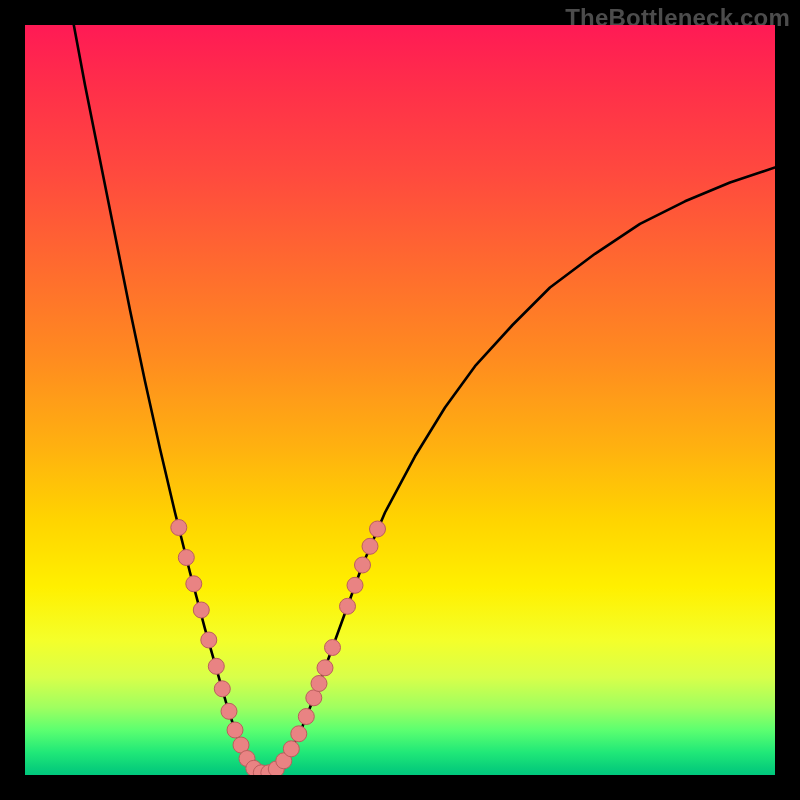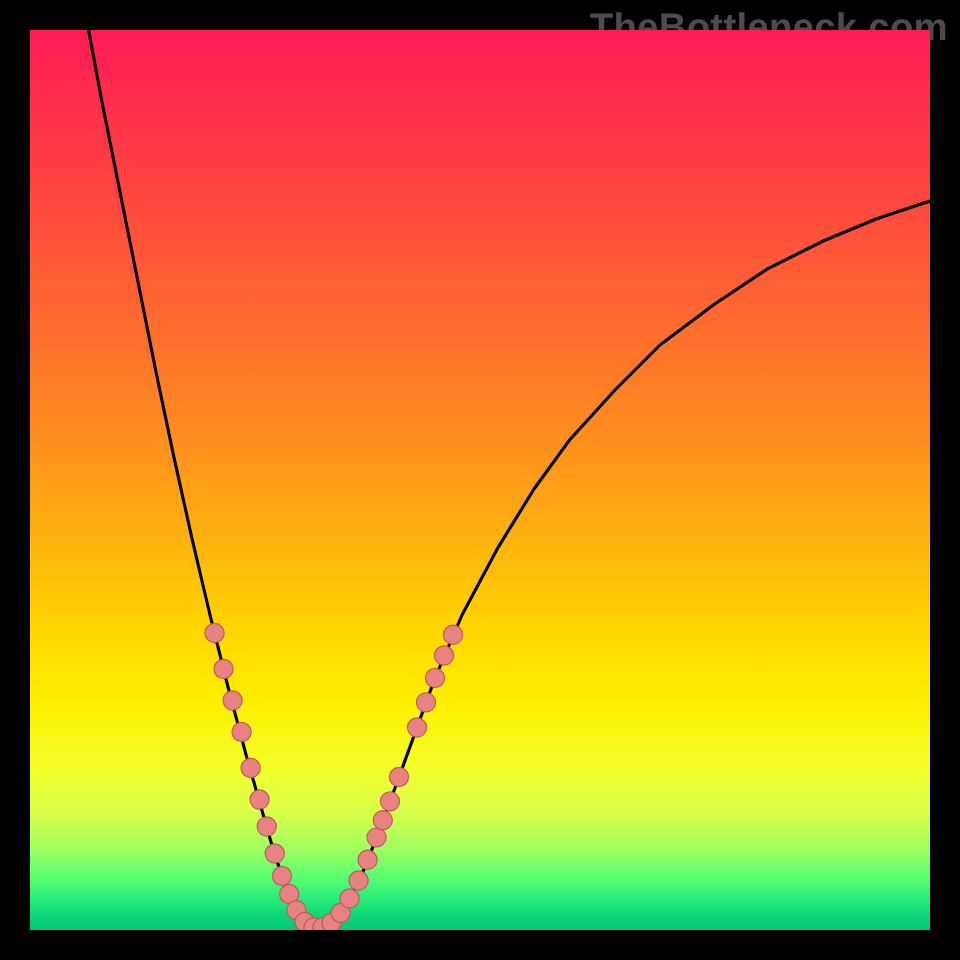--- a/index.html
+++ b/index.html
@@ -48,21 +48,21 @@
     left: 0;
     top: 0;
     width: 750px;
     height: 750px;
   }
   .watermark {
     position: absolute;
     top: 4px;
     right: 10px;
     color: #4c4c4c;
-    font-size: 32px;
+    font-size: 24px;
     font-weight: 600;
     letter-spacing: 0.2px;
     user-select: none;
   }
 </style>
 </head>
 <body>
 
 <div class="stage">
   <div class="watermark">TheBottleneck.com</div>

